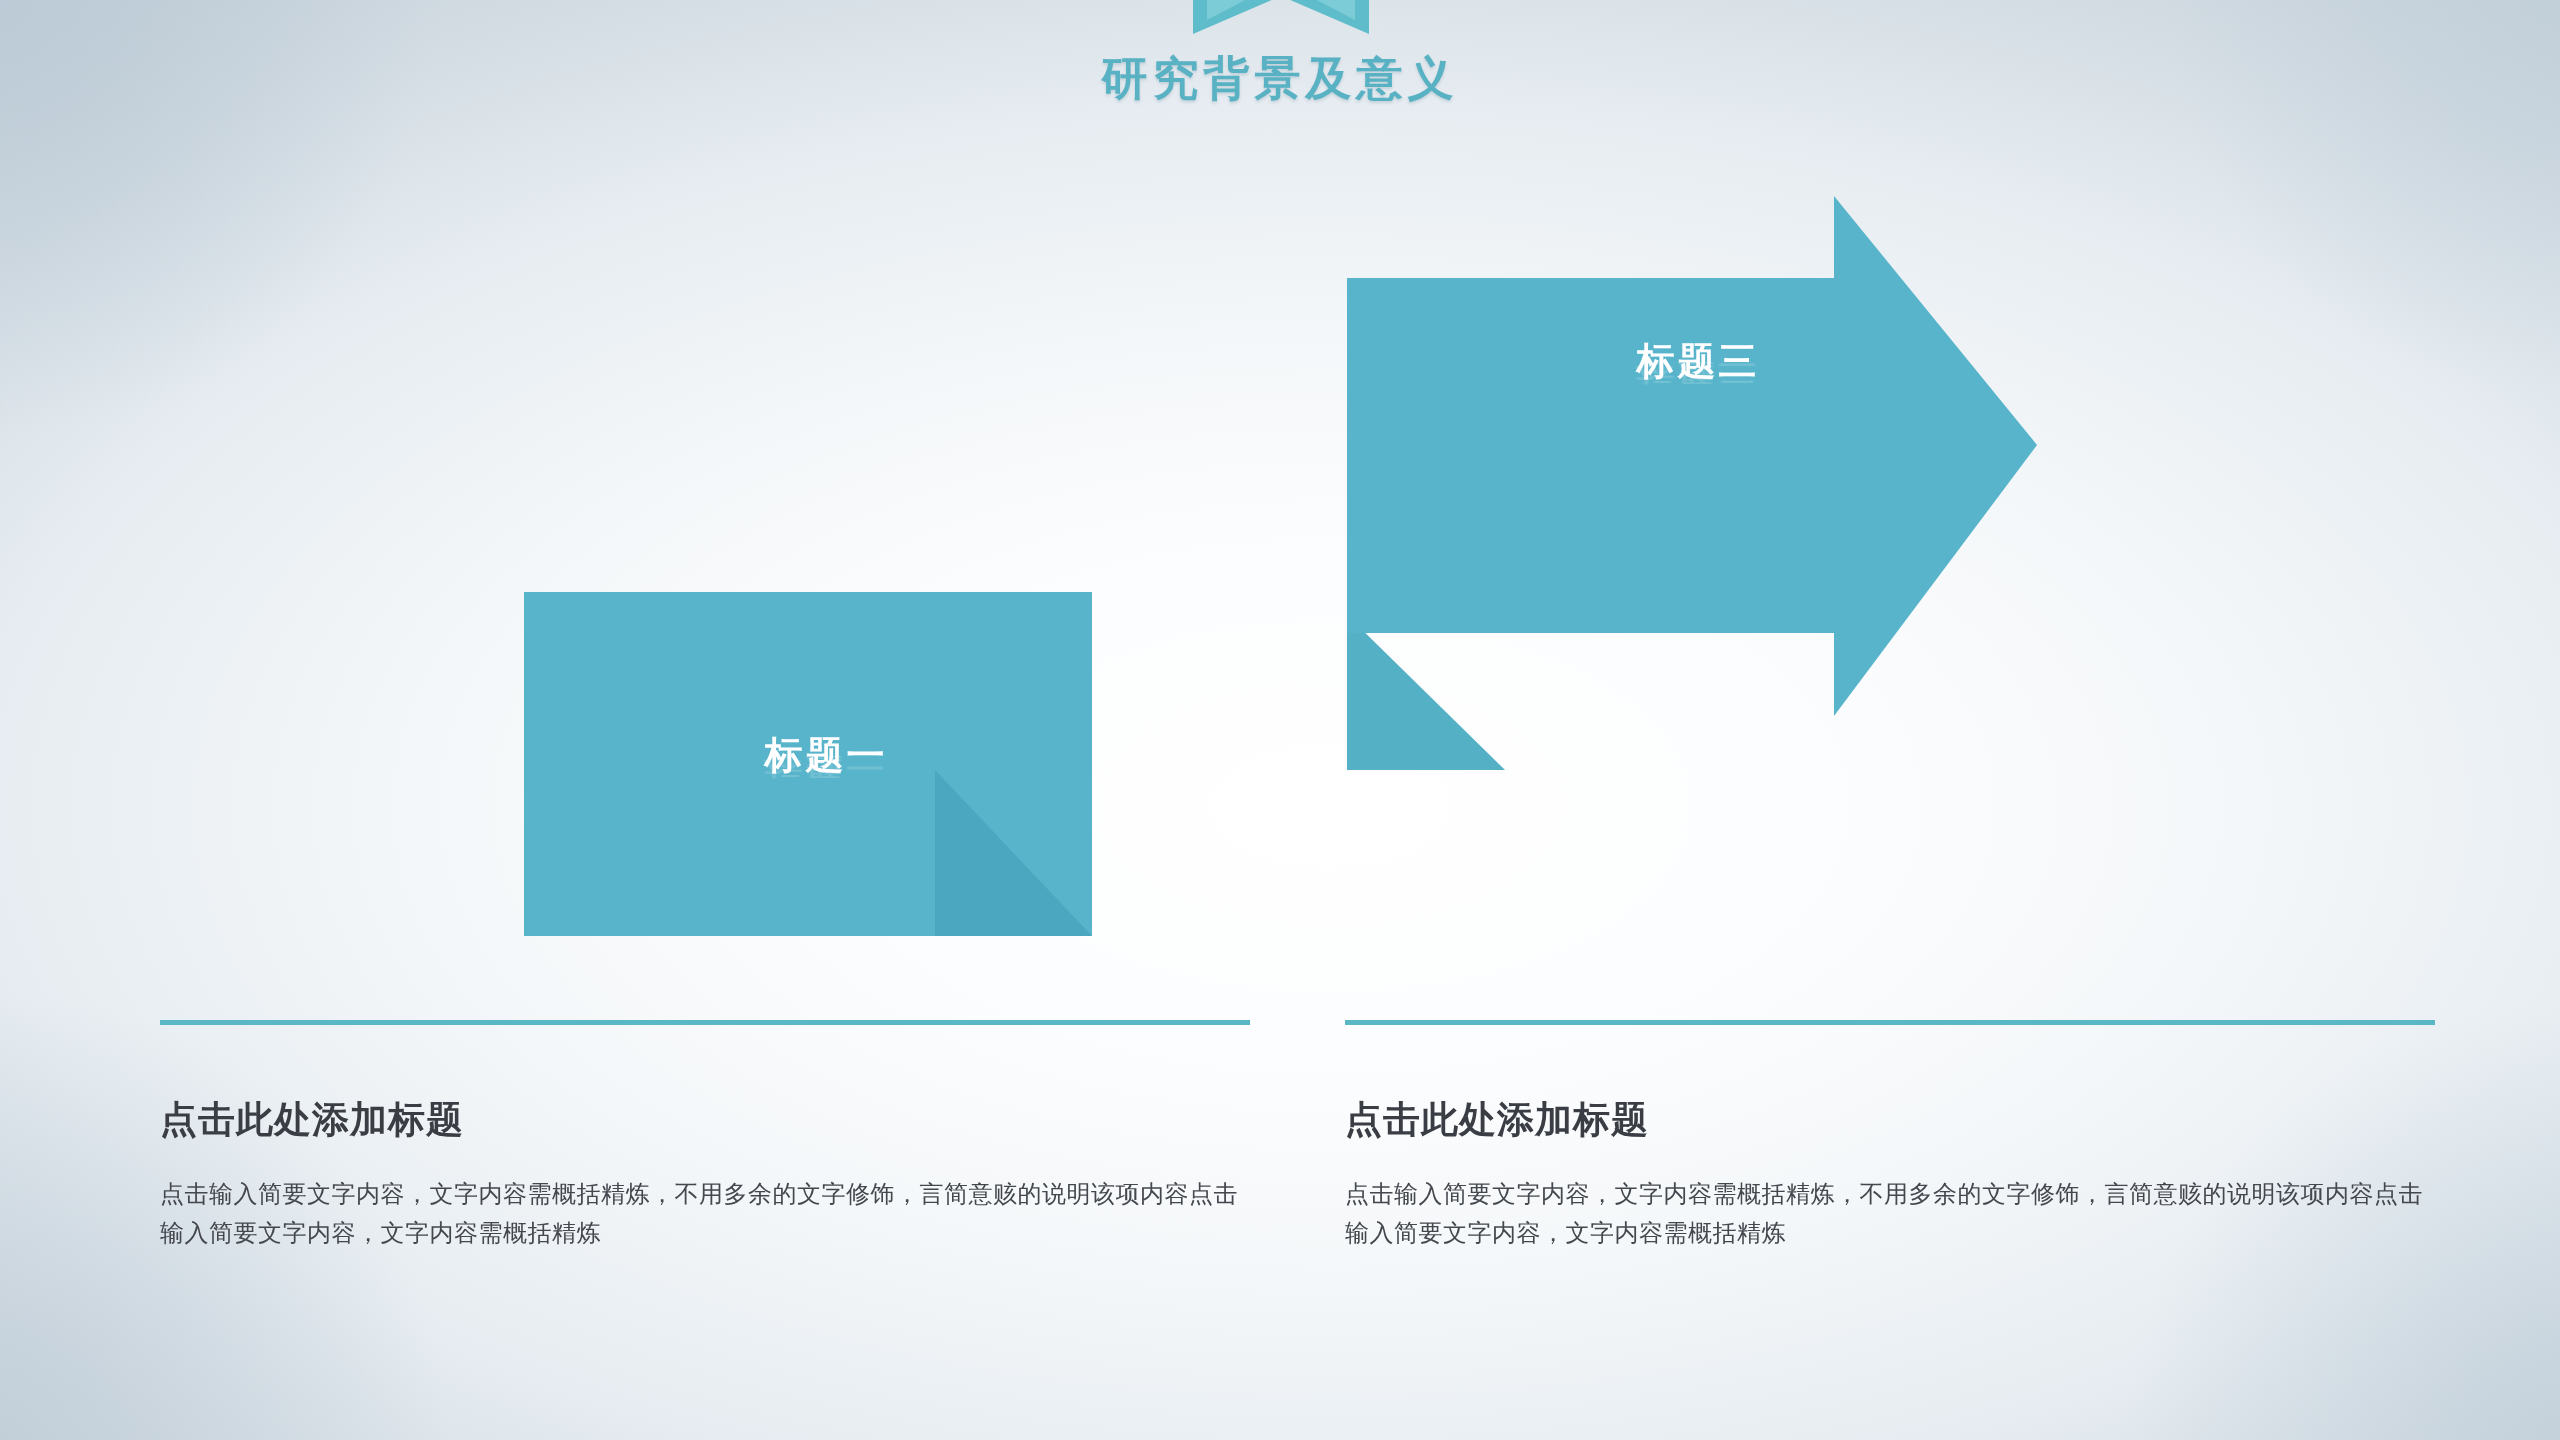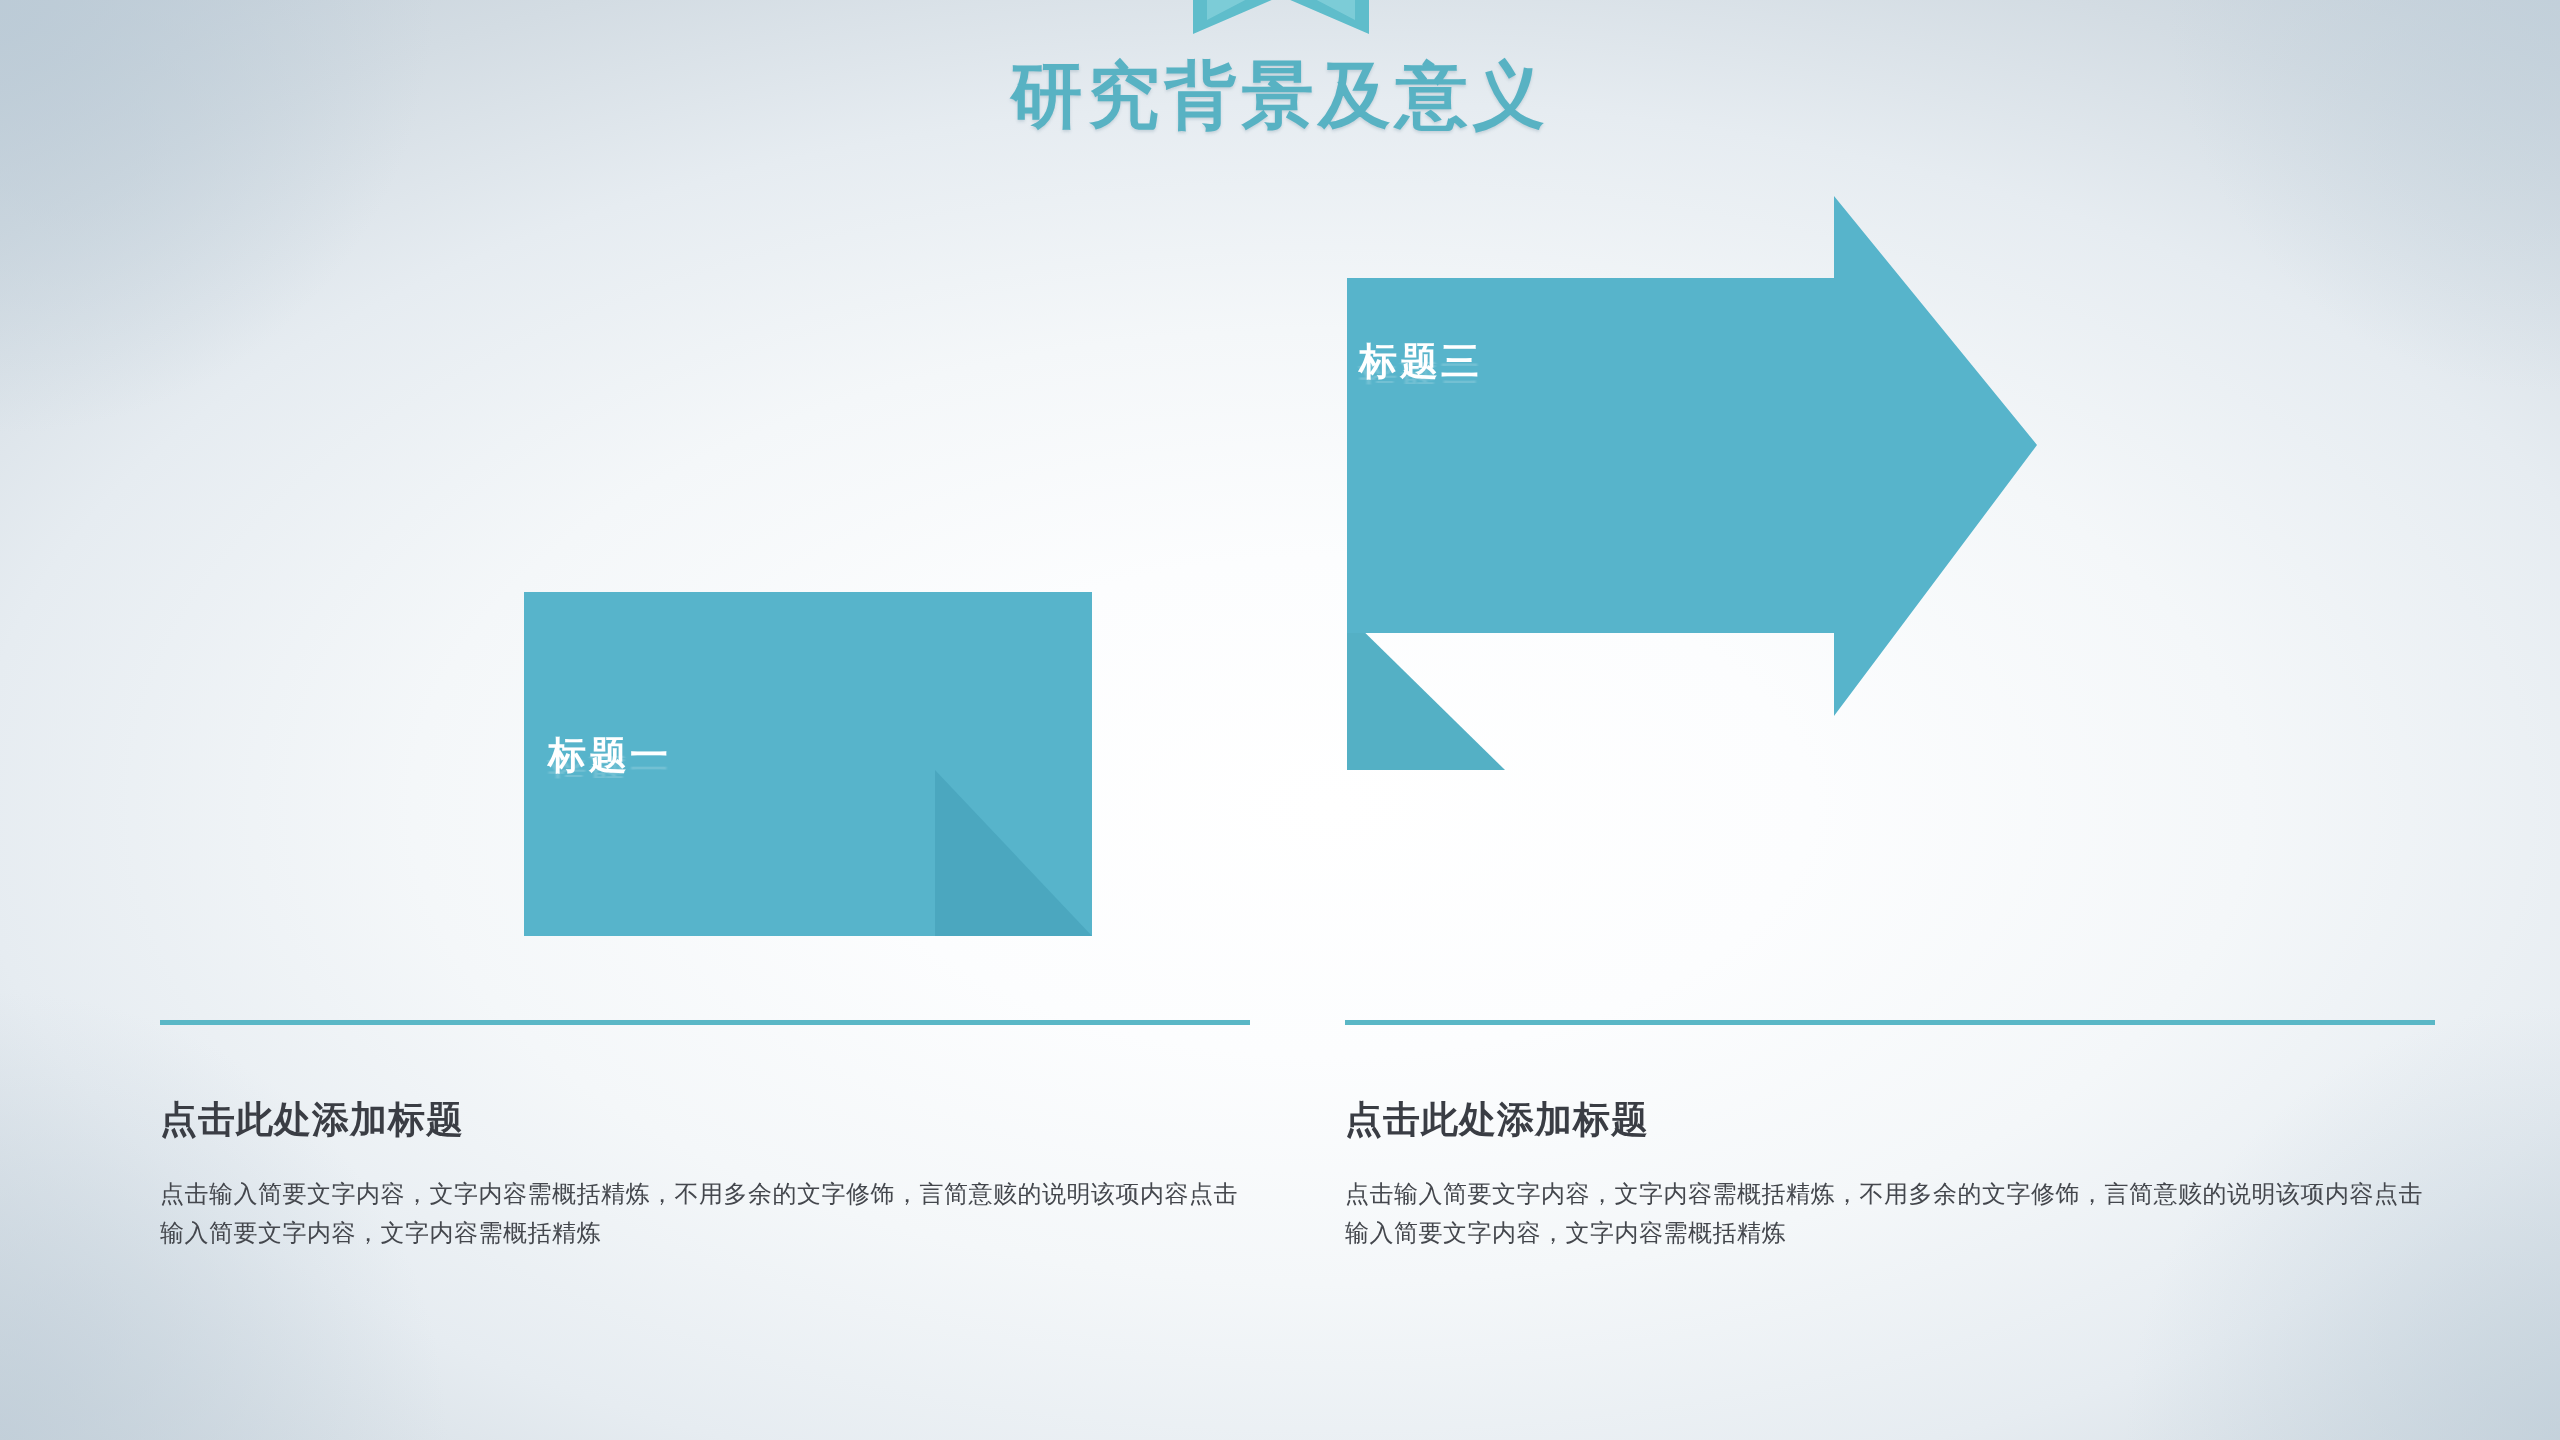--- a/index.html
+++ b/index.html
@@ -70,21 +70,21 @@
     opacity:.92;
   }
 
   
   #page-title {
     position:absolute;
     left:0;
     top:48px;
     width:2560px;
     text-align:center;
-    font-size:72px;
+    font-size:46px;
     font-weight:bold;
     letter-spacing:5px;
     color:#58b2c3;
     text-shadow:0 2px 3px rgba(120,150,165,.30);
     z-index:4;
   }
 
   
   #diagram {
     position:absolute;
@@ -95,21 +95,21 @@
   }
 
   .step {
     position:absolute;
   }
 
   .step-label {
     position:absolute;
     left:0;
     width:100%;
-    text-align:left;
+    text-align:center;
     color:#ffffff;
     font-size:38px;
     font-weight:bold;
     letter-spacing:3px;
     white-space:nowrap;
     padding-left:12px;
   }
   .step-label .reflect {
     display:block;
     transform:scaleY(-.62);

